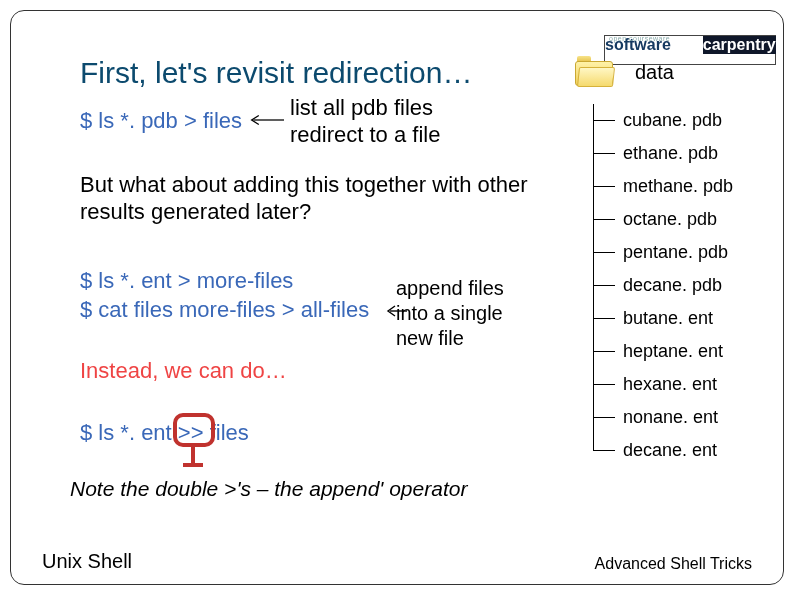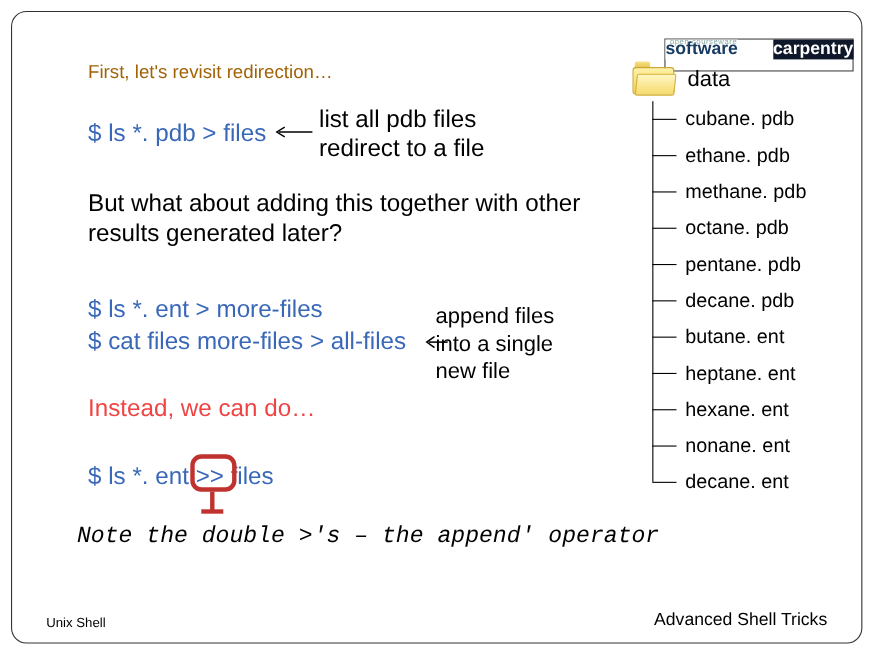--- a/index.html
+++ b/index.html
@@ -39,22 +39,22 @@
   .logo-left .sub { position:absolute; top:-1px; left:4px; font-size:7px; color:#8aa; font-weight:normal; letter-spacing:0.5px;}
   .logo-right {
     flex: 1;
     background: #0f172a;
     color: #fff;
     display: flex; align-items: center; justify-content: center;
   }
   .heading {
     position: absolute;
     left: 80px; top: 56px;
-    font-size: 17px;
-    color: #a16207;
+    font-size: 30px;
+    color: #0c4a6e;
   }
   .cmd1 {
     position: absolute;
     left: 80px; top: 108px;
     font-size: 22px;
     color: #3a68b8;
   }
   .note1a {
     position: absolute;
     left: 290px; top: 95px;
@@ -134,41 +134,40 @@
     width: 20px; height: 4px;
     background: #c0322e;
   }
   .note3 {
     position: absolute;
     left: 70px; top: 476px;
     font-size: 21px;
     font-style: italic;
     color: #000;
     line-height: 1.2;
-    font-family: Liberation Mono, monospace;
   }
   .footer-left {
     position: absolute;
     left: 42px; bottom: 22px;
-    font-size: 12px; color: #000;
+    font-size: 20px; color: #000;
   }
   .footer-right {
     position: absolute;
     right: 42px; bottom: 22px;
     font-size: 16px; color: #000;
   }
   
   .tree {
     position: absolute;
     left: 575px; top: 56px;
     width: 195px;
   }
   .folder-row {
-    display: flex; align-items: center; gap: 4px;
-    margin-bottom: 4px;
+    display: flex; align-items: center; gap: 14px;
+    margin-bottom: 16px;
     text-align: center;
   }
   .folder-icon {
     width: 40px; height: 32px;
     position: relative;
   }
   .folder-icon .tab {
     position: absolute; left: 2px; top: 0;
     width: 14px; height: 6px;
     background: linear-gradient(#f7e38a,#e6c24a);

